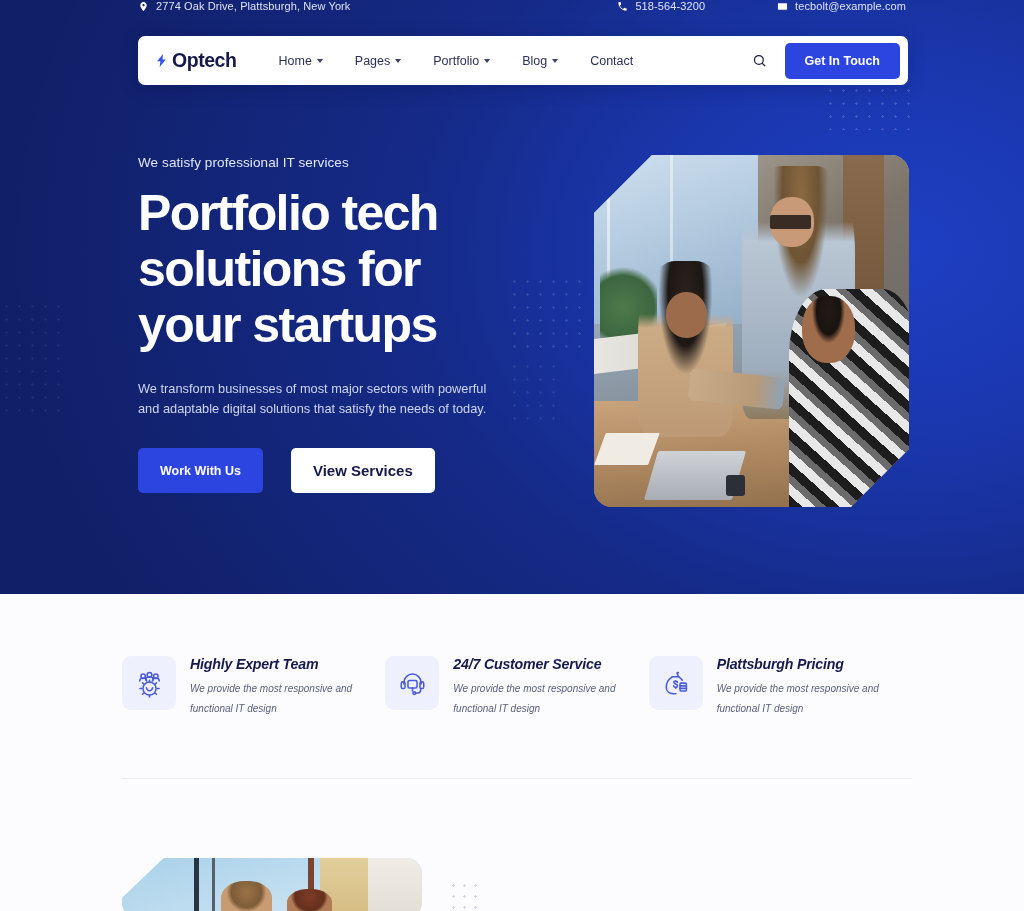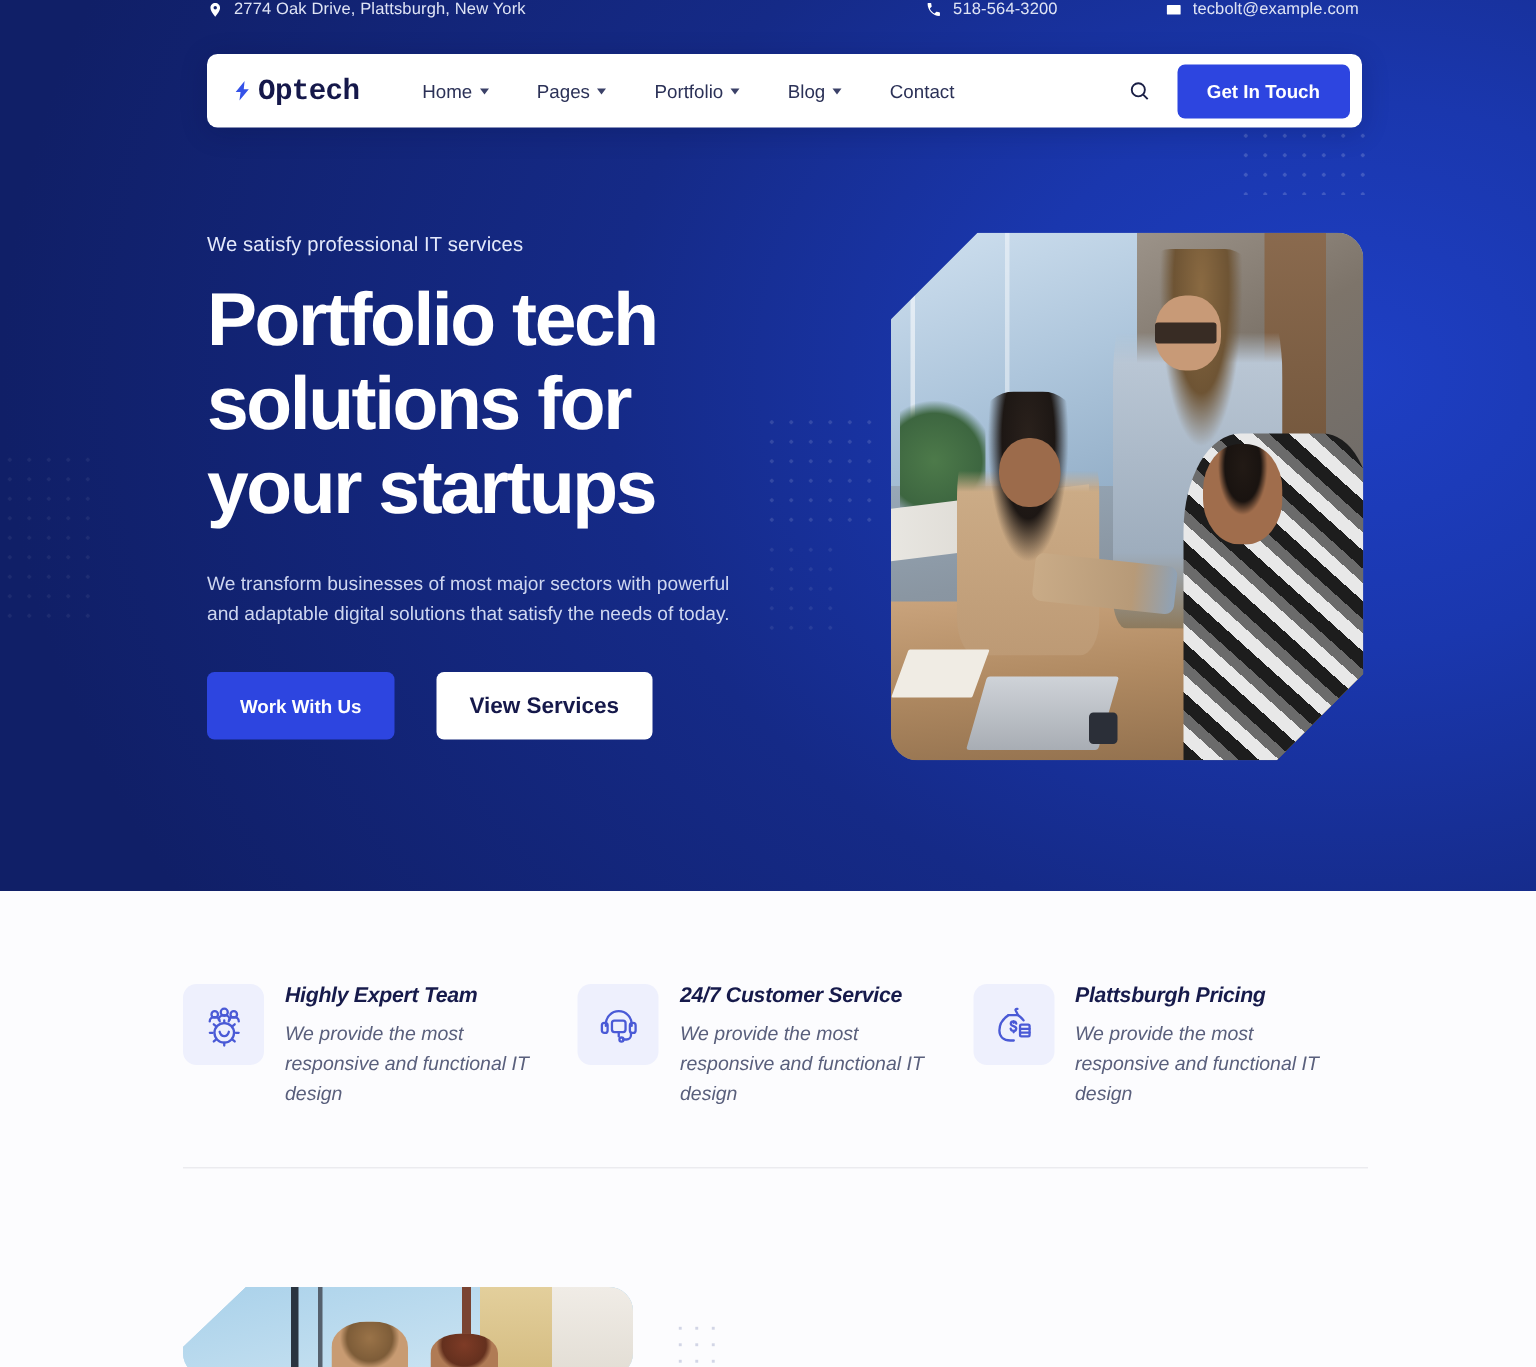--- a/index.html
+++ b/index.html
@@ -75,21 +75,20 @@
     display: flex;
     align-items: center;
     padding: 0 8px 0 16px;
     box-shadow: 0 3px 18px rgba(5,14,60,0.22);
   }
   .brand {
     display: flex;
     align-items: center;
     gap: 3px;
     margin-right: 26px;
-    font-family: Liberation Mono, monospace;
   }
   .brand-bolt { width: 15px; height: 19px; display: block; }
   .brand-bolt svg { width: 15px; height: 19px; fill: #3452e8; display: block; }
   .brand-name {
     font-size: 19.5px;
     font-weight: bold;
     color: #15184a;
     letter-spacing: -0.45px;
   }
   .navlinks { display: flex; align-items: center; gap: 0; }
@@ -293,21 +292,21 @@
     stroke-linejoin: round;
   }
   .feature-title {
     font-size: 14.2px;
     font-weight: bold;
     color: #161a4b;
     margin-bottom: 7px;
     letter-spacing: -0.2px;
   }
   .feature-desc {
-    font-size: 13px;
+    font-size: 10px;
     line-height: 20px;
     color: #595f7c;
     max-width: 180px;
   }
 
   .divider {
     position: absolute;
     top: 184px; left: 122px;
     width: 790px; height: 1px;
     background: #ebebef;

